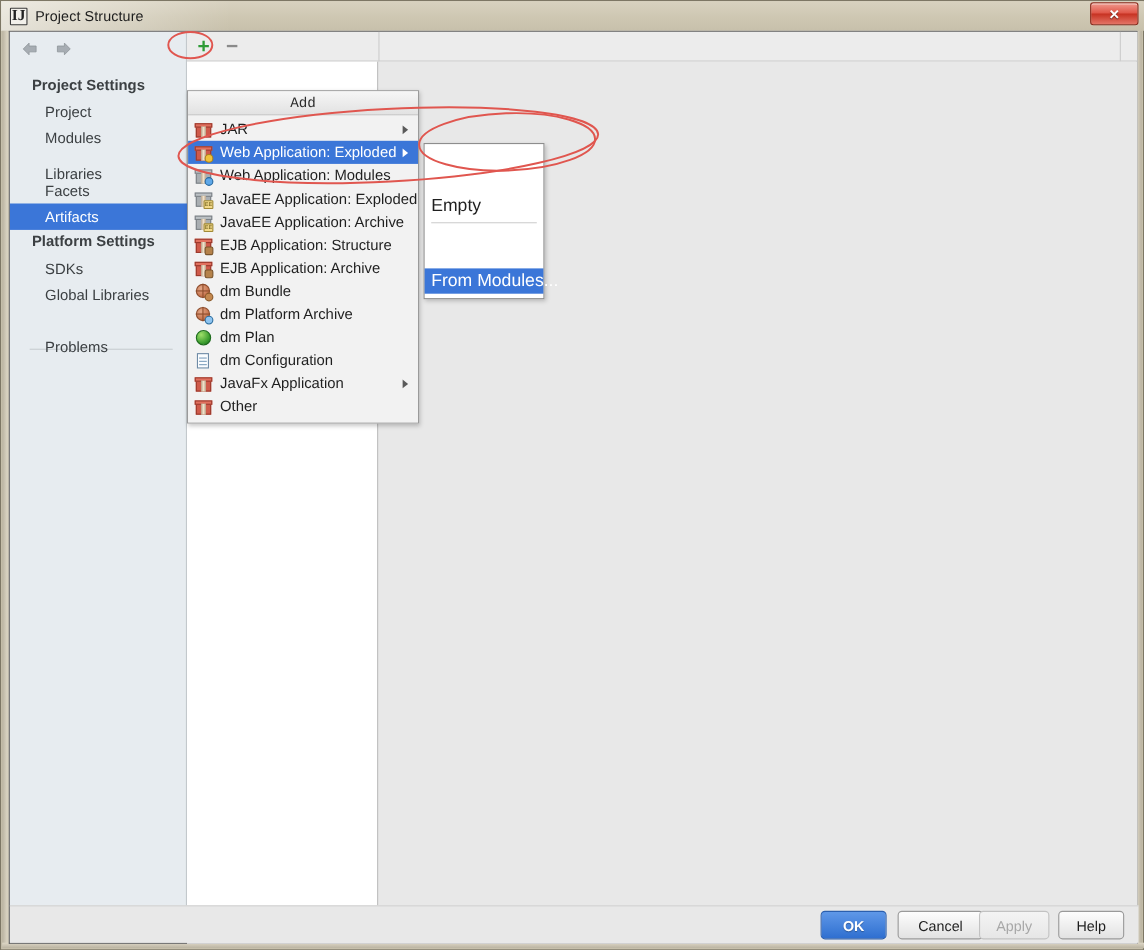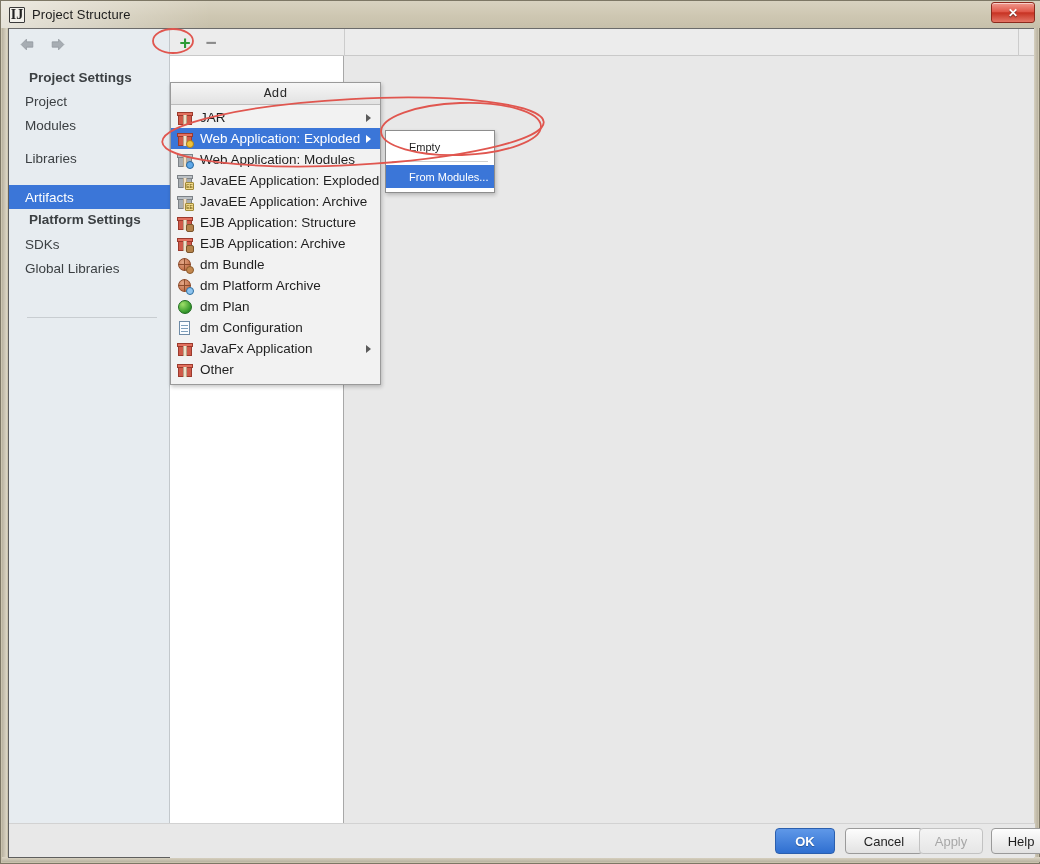--- a/index.html
+++ b/index.html
@@ -92,21 +92,21 @@
   .nav-arrow { width: 17px; height: 17px; cursor: pointer; }
   #sidebar .group-head {
     position: absolute;
     left: 20px;
     font-size: 13.5px; font-weight: bold; color: #3c4043;
     white-space: nowrap;
   }
   #sidebar .nav-item {
     position: absolute;
     left: 0; width: 161px; height: 24px;
-    padding-left: 16px;
+    padding-left: 32px;
     display: flex; align-items: center;
     font-size: 13.5px; color: #3c4043;
     cursor: pointer;
     white-space: nowrap;
   }
   #sidebar .nav-item.selected {
     background: #3b76d8;
     color: #ffffff;
   }
   #sidebar .divider {
@@ -285,25 +285,26 @@
     width: 110px;
     background: #ffffff;
     border: 1px solid #8d8d8d;
     box-shadow: 1px 2px 4px rgba(0,0,0,.22);
     z-index: 50;
     padding: 4px 0 4px 0;
   }
   .sub-item {
     height: 23px;
     display:flex; align-items:center;
-    padding-left: 23px;
-    font-size: 11px;
+    padding-left: 6px;
+    font-size: 16px;
     color: #1f1f1f;
     cursor: pointer;
     white-space: nowrap;
+    margin-top: 41px;
   }
   .sub-item.selected { background:#3b76d8; color:#fff; }
   .sub-sep { height:1px; background:#cfcfcf; margin: 3px 6px; }
 
   
   #buttonbar {
     position: absolute;
     left: 0; bottom: 0;
     width: 1026px; height: 34px;
     background: #e8e8e8;
@@ -313,21 +314,20 @@
     position: absolute;
     top: 4px;
     height: 26px;
     border-radius: 4px;
     font-size: 13px;
     display: flex; align-items:center; justify-content:center;
     cursor: pointer;
     border: 1px solid #9a9a9a;
     background: linear-gradient(to bottom,#fdfdfd,#e2e2e2);
     color: #1f1f1f;
-    margin-left: 29px;
   }
   .btn.primary {
     background: linear-gradient(to bottom,#5f98e8,#2f6fd0);
     border-color: #2b5fae;
     color: #ffffff; font-weight: bold;
     text-shadow: 0 1px 1px rgba(0,0,0,.3);
   }
   .btn.disabled {
     color: #a7a7a7;
     background: linear-gradient(to bottom,#f4f4f4,#e6e6e6);
@@ -382,29 +382,31 @@
         <svg class="nav-arrow" viewBox="0 0 16 16">
           <path d="M9 3 L14 8 L9 13 L9 10.5 L3 10.5 L3 5.5 L9 5.5 Z" fill="#a7adb3" stroke="#8f959b" stroke-width="0.7"></path>
         </svg>
       </div>
 
       <div class="group-head" style="top:41px">Project Settings</div>
 
       <div class="nav-item" style="top:60px">Project</div>
       <div class="nav-item" style="top:84px">Modules</div>
       <div class="nav-item" style="top:117px">Libraries</div>
+      <div class="nav-item" style="top:132px">Facets</div>
       <div class="nav-item selected" style="top:156px">Artifacts</div>
 
       <div class="group-head" style="top:183px">Platform Settings</div>
 
       <div class="nav-item" style="top:203px">SDKs</div>
       <div class="nav-item" style="top:227px">Global Libraries</div>
 
       <div class="divider"></div>
 
+      <div class="nav-item" style="top:274px">Problems</div>
     </div>
 
     <div id="toolbar">
       <div id="tb-plus">+</div>
       <div id="tb-minus">−</div>
       <div class="tb-sep" style="left:174px"></div>
       <div class="tb-sep" style="left:848px"></div>
     </div>
 
     <div id="artifact-list"></div>

